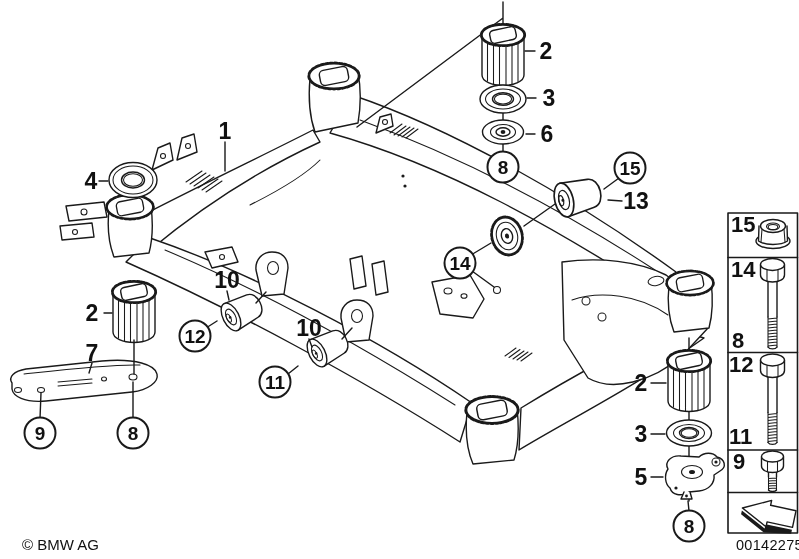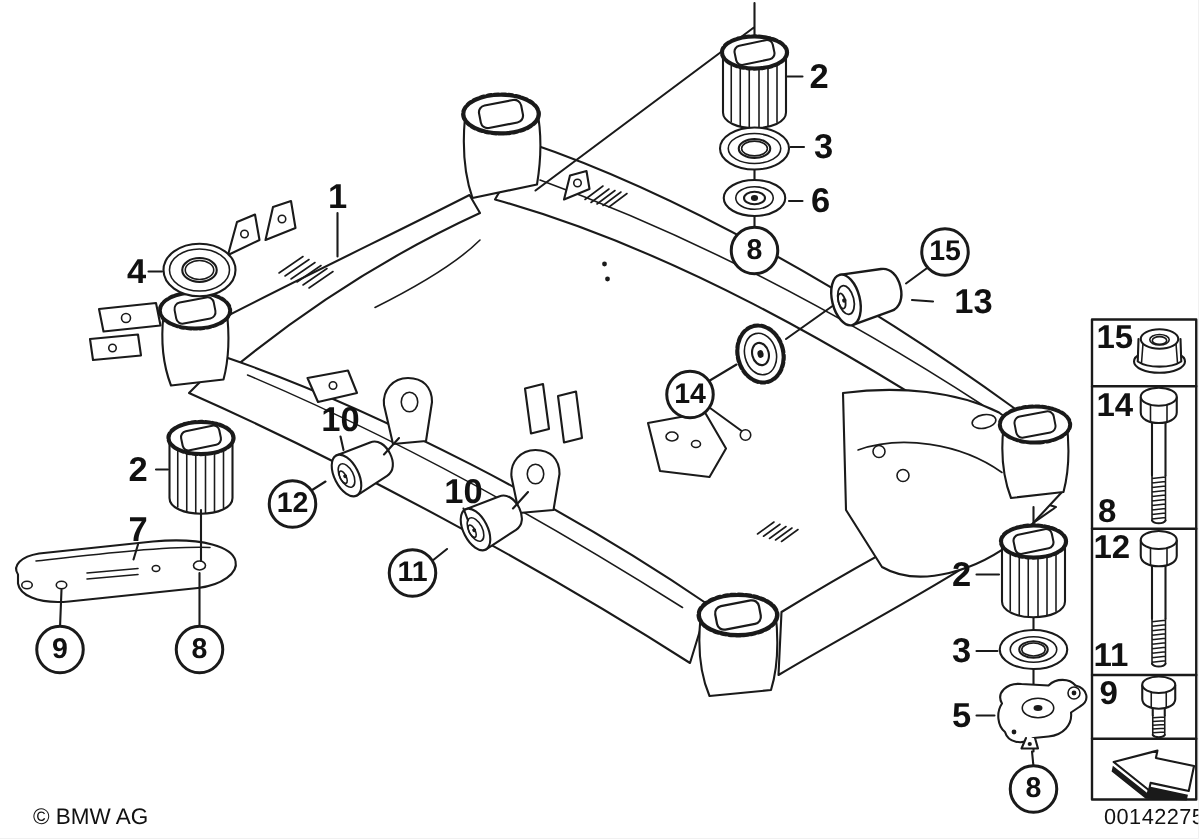--- a/index.html
+++ b/index.html
@@ -238,21 +238,21 @@
 <div class="callout circled" style="left:133px;top:433px">8</div>
 <div class="callout" style="left:227px;top:280px">10</div>
 <div class="callout circled" style="left:195px;top:336px">12</div>
 <div class="callout" style="left:309px;top:328px">10</div>
 <div class="callout circled" style="left:275px;top:382px">11</div>
 <div class="callout" style="left:546px;top:51px">2</div>
 <div class="callout" style="left:549px;top:98px">3</div>
 <div class="callout" style="left:547px;top:134px">6</div>
 <div class="callout circled" style="left:503px;top:167px">8</div>
 <div class="callout circled" style="left:630px;top:168px">15</div>
-<div class="callout" style="left:649px;top:201px">13</div>
+<div class="callout" style="left:636px;top:201px">13</div>
 <div class="callout circled" style="left:460px;top:263px">14</div>
 <div class="callout" style="left:641px;top:383px">2</div>
 <div class="callout" style="left:641px;top:434px">3</div>
 <div class="callout" style="left:641px;top:477px">5</div>
 <div class="callout circled" style="left:689px;top:526px">8</div>
 
 <div class="panel-num" style="left:731px;top:214px">15</div>
 <div class="panel-num" style="left:731px;top:259px">14</div>
 <div class="panel-num" style="left:732px;top:330px">8</div>
 <div class="panel-num" style="left:729px;top:354px">12</div>

